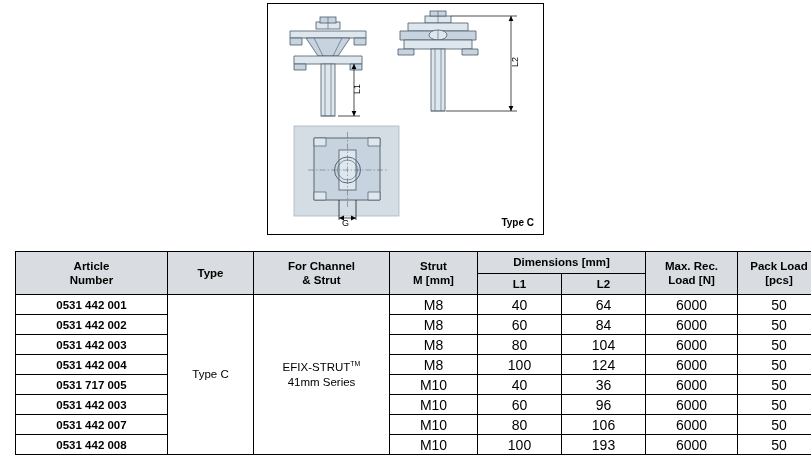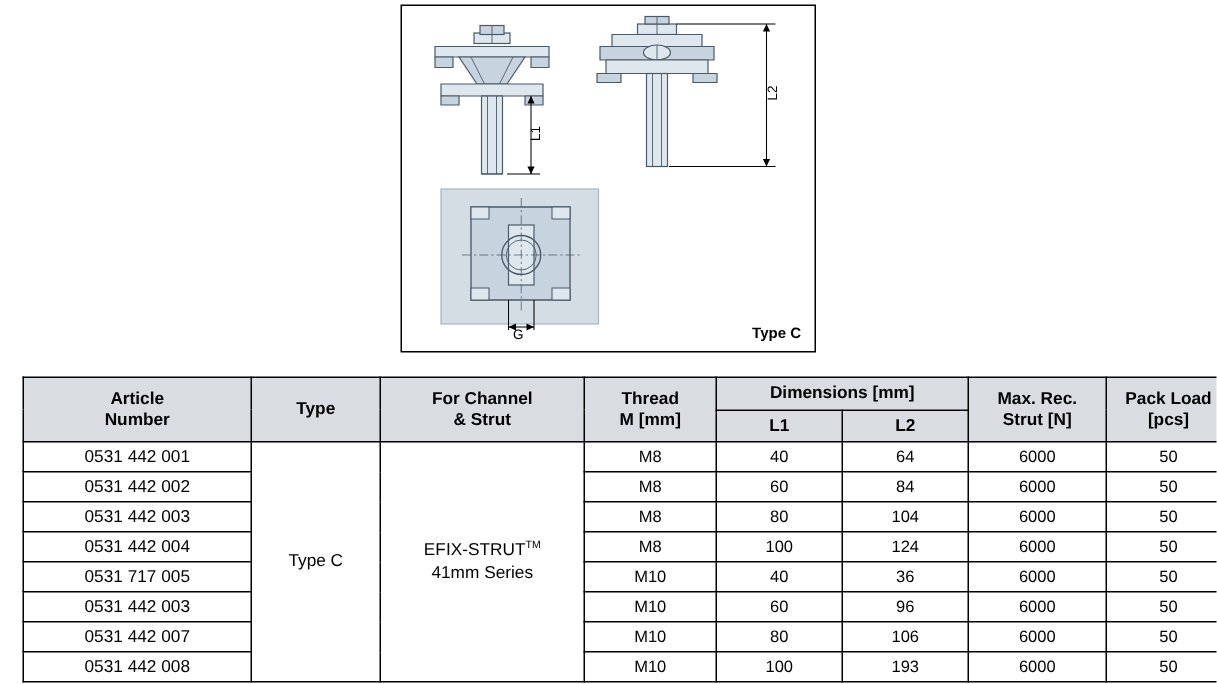--- a/index.html
+++ b/index.html
@@ -59,34 +59,34 @@
     top: 251px;
     width: 805px;
     border-collapse: collapse;
     table-layout: fixed;
     border-radius: 14px;
   }
   .spec-table th, .spec-table td {
     border: 1px solid #000000;
     text-align: center;
     vertical-align: middle;
-    font-size: 11px;
+    font-size: 14px;
     padding: 0;
     height: 19px;
   }
   .spec-table thead th {
     background: #d9dde1;
     font-weight: bold;
     font-size: 11.5px;
     line-height: 1.25;
   }
   .spec-table thead th.head-tall { height: 42px; }
   .spec-table thead th.sub { height: 19px; font-size: 11.5px; }
   .spec-table td.article {
-    font-weight: normal;
+    font-weight: bold;
     font-size: 11.5px;
   }
   .spec-table td.merged {
     font-size: 11.5px;
     line-height: 1.35;
   }
   .sup {
     font-size: 7px;
     vertical-align: super;
   }
@@ -204,27 +204,27 @@
       <th class="head-tall" rowspan="2">
         <div>Article</div>
         <div>Number</div>
       </th>
       <th class="head-tall" rowspan="2">Type</th>
       <th class="head-tall" rowspan="2">
         <div>For Channel</div>
         <div>&amp; Strut</div>
       </th>
       <th class="head-tall" rowspan="2">
-        <div>Thread</div>
+        <div>Strut</div>
         <div>M [mm]</div>
       </th>
       <th colspan="2">Dimensions [mm]</th>
       <th class="head-tall" rowspan="2">
         <div>Max. Rec.</div>
-        <div>Strut [N]</div>
+        <div>Load [N]</div>
       </th>
       <th class="head-tall" rowspan="2">
         <div>Pack Load</div>
         <div>[pcs]</div>
       </th>
     </tr>
     <tr>
       <th class="sub">L1</th>
       <th class="sub">L2</th>
     </tr>

